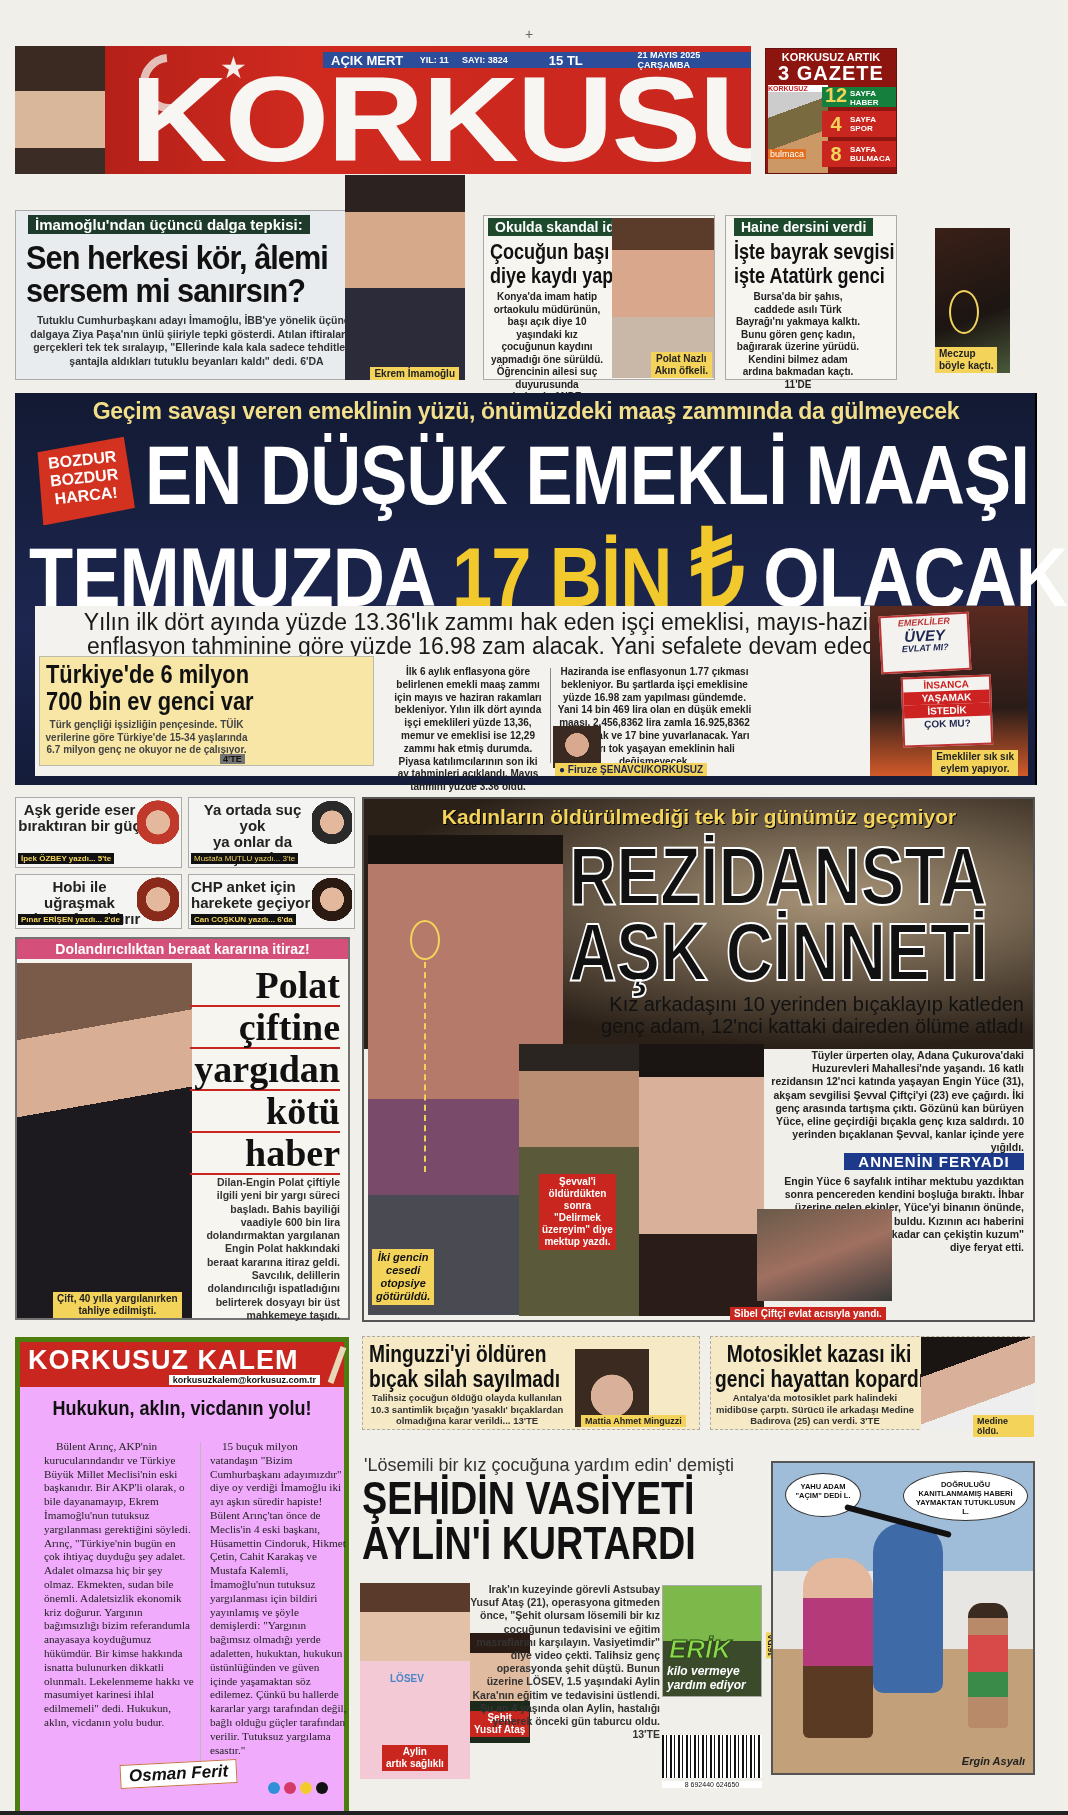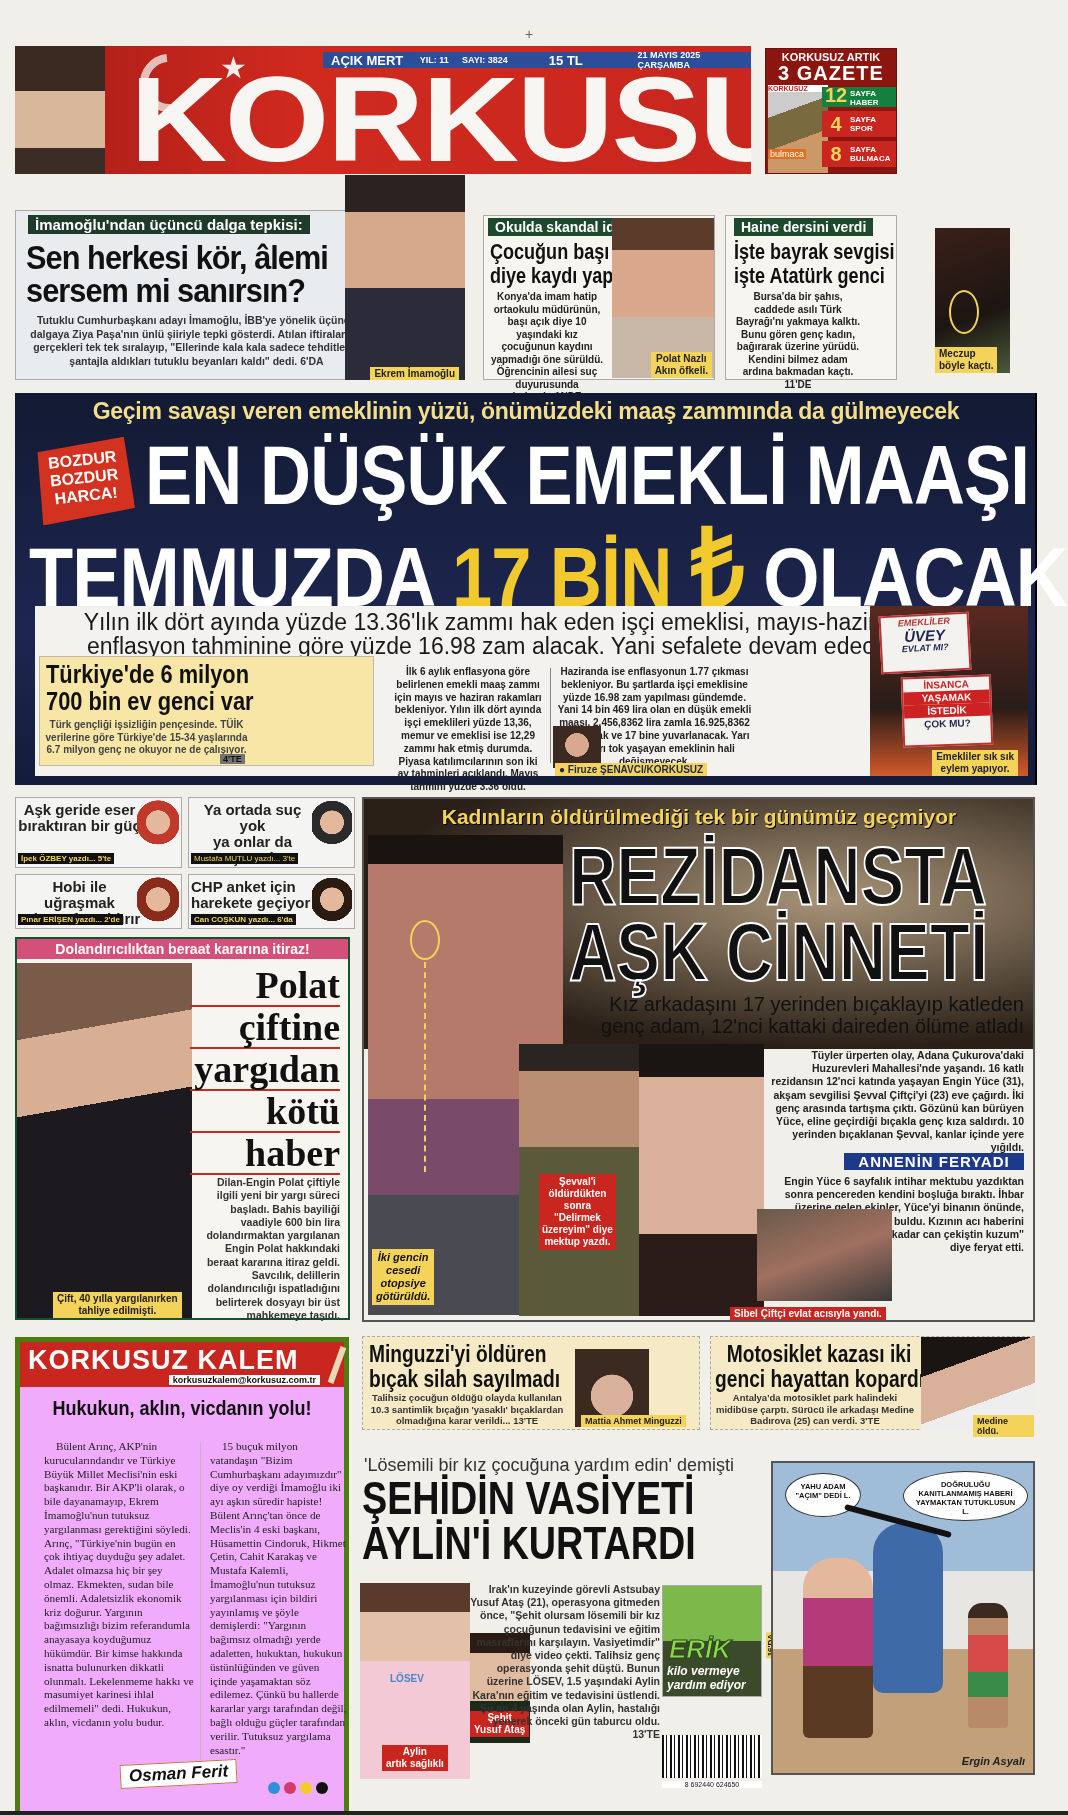--- a/index.html
+++ b/index.html
@@ -161,42 +161,42 @@
     <div style="font-size:15px;line-height:16px;text-align:center;padding:4px 40px 0 2px;font-weight:bold;color:#222"><span>Hobi ile uğraşmak</span><br><span>ruha nefes aldırır</span></div>
     <div class="abs" style="left:2px;bottom:3px;font-size:8px;background:#111;color:#f3d35a;font-weight:bold;padding:1px 3px">Pınar ERİŞEN yazdı... 2'de</div>
   </div>
   <div class="box" style="position:relative;background:#f4f4f2">
     <div class="abs" style="right:2px;top:2px;width:40px;height:56px;background:radial-gradient(circle at 50% 40%,#e3b89c 0 30%,#2a1a12 31% 55%,transparent 56%)"></div>
     <div style="font-size:15px;line-height:16px;padding:4px 40px 0 2px;font-weight:bold;color:#222"><span>CHP anket için</span><br><span>harekete geçiyor</span></div>
     <div class="abs" style="left:2px;bottom:3px;font-size:8px;background:#111;color:#f3d35a;font-weight:bold;padding:1px 3px">Can COŞKUN yazdı... 6'da</div>
   </div>
 </div>
 
-<div class="abs" style="left:15px;top:937px;width:335px;height:383px;border:2px solid #14532d;background:#f7f5f0;">
+<div class="abs" style="left:15px;top:937px;width:335px;height:383px;border:2px solid #737373;background:#f7f5f0;">
   <div style="background:#d4507a;color:#fff;font-weight:bold;font-size:14px;text-align:center;padding:2px 0">Dolandırıcılıktan beraat kararına itiraz!</div>
   <div class="abs photo" style="left:0;top:24px;width:175px;height:355px;background:linear-gradient(170deg,#7a5a48 0 20%,#d8ae94 20% 40%,#1c1a1e 40%)">
     <div class="cap-y abs" style="left:36px;bottom:0;line-height:12px;text-align:center"><span>Çift, 40 yılla yargılanırken</span><br><span>tahliye edilmişti.</span></div>
   </div>
   <div class="abs" style="right:8px;top:26px;width:150px;text-align:right;font-family:'Liberation Serif',serif;font-weight:bold;font-size:38px;line-height:40px;">
     <div style="border-bottom:2px solid #c8261e">Polat</div>
     <div style="border-bottom:2px solid #c8261e">çiftine</div>
     <div style="border-bottom:2px solid #c8261e">yargıdan</div>
     <div style="border-bottom:2px solid #c8261e">kötü</div>
     <div style="border-bottom:2px solid #c8261e">haber</div>
   </div>
   <div class="abs" style="right:8px;top:237px;width:138px;font-size:10.5px;line-height:13.3px;text-align:right;font-weight:bold;color:#333">Dilan-Engin Polat çiftiyle ilgili yeni bir yargı süreci başladı. Bahis bayiliği vaadiyle 600 bin lira dolandırmaktan yargılanan Engin Polat hakkındaki beraat kararına itiraz geldi. Savcılık, delillerin dolandırıcılığı ispatladığını belirterek dosyayı bir üst mahkemeye taşıdı.</div>
 </div>
 
 <div class="abs" style="left:362px;top:797px;width:673px;height:525px;border:2px solid #555;background:linear-gradient(180deg,#1a1410 0 48%,#f1efea 48%);">
   <div class="abs" style="left:0;top:0;width:669px;height:250px;background:radial-gradient(ellipse at 70% 40%,#a89478,#2a2018 70%)"></div>
   <div class="abs" style="left:10px;top:6px;width:650px;text-align:center;color:#f3d35a;font-size:21px;font-weight:bold;text-shadow:1px 1px 0 #000">Kadınların öldürülmediği tek bir günümüz geçmiyor</div>
   <div class="abs hl" style="left:205px;top:36px;font-size:82px;color:#111;-webkit-text-stroke:2px #fff;white-space:nowrap;transform:scaleX(.8);transform-origin:left top;">REZİDANSTA</div>
   <div class="abs hl" style="left:205px;top:112px;font-size:82px;color:#111;-webkit-text-stroke:2px #fff;white-space:nowrap;transform:scaleX(.8);transform-origin:left top;">AŞK CİNNETİ</div>
   <div class="abs" style="left:205px;top:194px;width:455px;text-align:right;font-size:20px;line-height:22px;color:#111">
-    <div>Kız arkadaşını 17 yerinden bıçaklayıp katleden</div>
+    <div>Kız arkadaşını 10 yerinden bıçaklayıp katleden</div>
     <div>genç adam, 12'nci kattaki daireden ölüme atladı</div>
   </div>
 
   <div class="abs photo" style="left:4px;top:36px;width:195px;height:480px;background:linear-gradient(180deg,#1a1410 0 6%,#b57a6a 6% 55%,#7a4a6a 55% 75%,#4a4a52 75%);">
     <div class="abs" style="left:42px;top:85px;width:30px;height:40px;border:2px solid #f3d35a;border-radius:50%"></div>
     <div class="abs" style="left:56px;top:127px;width:0;height:210px;border-left:2px dashed #f3d35a"></div>
     <div class="abs" style="left:4px;bottom:10px;background:#f3d35a;font-weight:bold;font-style:italic;font-size:11px;line-height:13px;padding:2px 4px;text-align:center">
       <div>İki gencin</div>
       <div>cesedi</div>
       <div>otopsiye</div>

